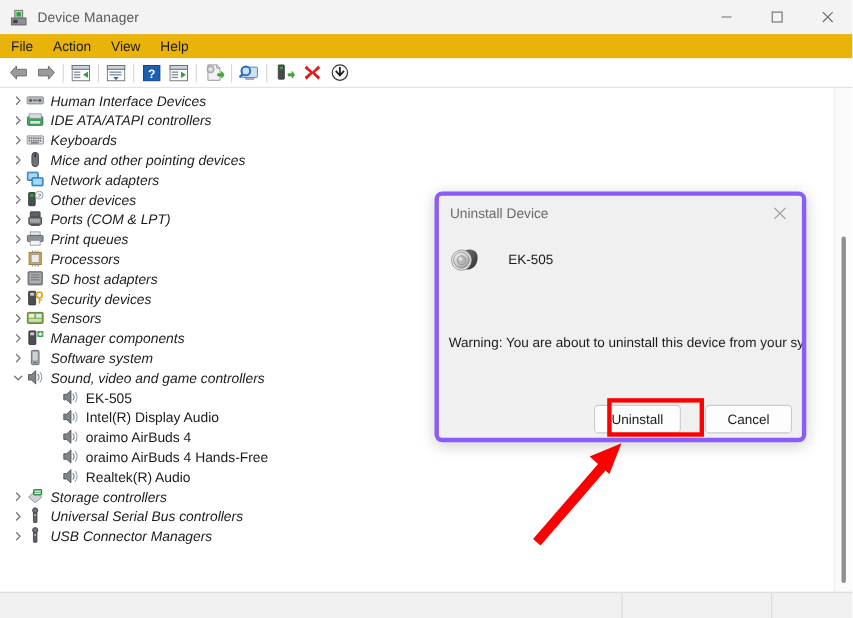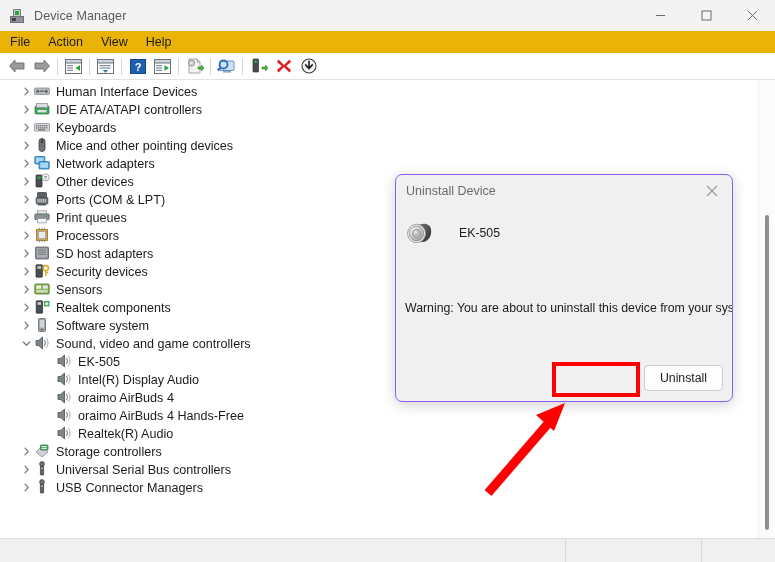--- a/index.html
+++ b/index.html
@@ -163,21 +163,21 @@
   }
   .chev svg { display: block; }
   .row-icon {
     width: 16px; height: 16px;
     flex: none;
     margin-right: 6px;
     position: relative;
   }
   .row-label { padding-top: 1px; }
 
-  .lvl1 { padding-left: 18px; }
+  .lvl1 { padding-left: 8px; font-style: italic; }
   .lvl2 { padding-left: 56px; }
 
   
   .scroll-track {
     position: absolute;
     right: 0; top: 80px;
     width: 17px;
     height: 459px;
     background: #fbfbfb;
     border-left: 1px solid #f0f0f0;
@@ -207,21 +207,21 @@
   .status-cell-2 { flex: 0 0 135px; border-right: 1px solid #d9d9d9; }
   .status-cell-3 { flex: 1; }
 
   
   .dialog {
     position: absolute;
     left: 395px; top: 174px;
     width: 338px;
     height: 228px;
     background: #f0f0f0;
-    border: 1px solid #8b5cf6;
+    border: 4px solid #8b5cf6;
     border-radius: 7px;
     box-shadow: 0 3px 14px rgba(0,0,0,0.18);
     box-sizing: border-box;
     overflow: hidden;
   }
   .dlg-titlebar {
     height: 32px;
     position: relative;
     display: flex;
     align-items: center;
@@ -644,21 +644,21 @@
               <path d="M3 1.2 L6.2 4.5 L3 7.8" fill="none" stroke="currentColor" stroke-width="1.2" stroke-linecap="round" stroke-linejoin="round"></path>
             </svg>
           </span>
           <span class="row-icon"><svg width="16" height="16" viewBox="0 0 16 16">
               <rect x="2.2" y="1.8" width="6.4" height="12.4" rx="0.8" fill="#4a4e52" stroke="#26292c" stroke-width="0.7"></rect>
               <rect x="3.5" y="3.2" width="3.6" height="2.6" fill="#c9ccd0"></rect>
               <rect x="10.4" y="2.4" width="4.6" height="4.6" fill="#4dbd5c" stroke="#2f8a3c" stroke-width="0.7"></rect>
               <rect x="12.1" y="3.2" width="1.2" height="3" fill="#ffffff"></rect>
               <rect x="11" y="4.3" width="3.4" height="1.2" fill="#ffffff"></rect>
             </svg></span>
-          <span class="row-label">Realtek components</span>
+          <span class="row-label">Manager components</span>
         </div>
         <div class="tree-row lvl1">
           <span class="chev">
             <svg width="9" height="9" viewBox="0 0 9 9">
               <path d="M3 1.2 L6.2 4.5 L3 7.8" fill="none" stroke="currentColor" stroke-width="1.2" stroke-linecap="round" stroke-linejoin="round"></path>
             </svg>
           </span>
           <span class="row-icon"><svg width="16" height="16" viewBox="0 0 16 16">
               <rect x="4.5" y="1.5" width="7" height="13" rx="1" fill="#9da1a5" stroke="#63676b" stroke-width="0.8"></rect>
               <rect x="5.8" y="3" width="4.4" height="7.6" fill="#cfd3d7"></rect>
@@ -802,20 +802,21 @@
             <ellipse cx="11.5" cy="16.5" rx="7.2" ry="7.4" fill="url(#spkFace)" stroke="#8d8d8d" stroke-width="0.7"></ellipse>
             <ellipse cx="11.5" cy="16.5" rx="4" ry="4.1" fill="#b9b9b9" stroke="#7c7c7c" stroke-width="0.6"></ellipse>
             <ellipse cx="10.6" cy="15.3" rx="1.7" ry="1.8" fill="#e8e8e8" opacity="0.85"></ellipse>
           </svg>
         </div>
         <div class="dev-name">EK-505</div>
       </div>
       <div class="warn-text">Warning: You are about to uninstall this device from your system.</div>
       <div class="dlg-buttons">
         <div class="dlg-btn">Uninstall</div>
+        <div class="dlg-btn">Cancel</div>
       </div>
     </div>
   </div>
 
   <div class="hl-box" style="border-color: rgb(254, 0, 0);"></div>
   <div class="anno-arrow">
     <svg width="120" height="120" viewBox="0 0 120 120">
       <path d="M18 108 L82 34" stroke="#fe0000" stroke-width="9" stroke-linecap="butt"></path>
       <path d="M95 18 L66 30 L84 46 Z" fill="#fe0000"></path>
     </svg>

